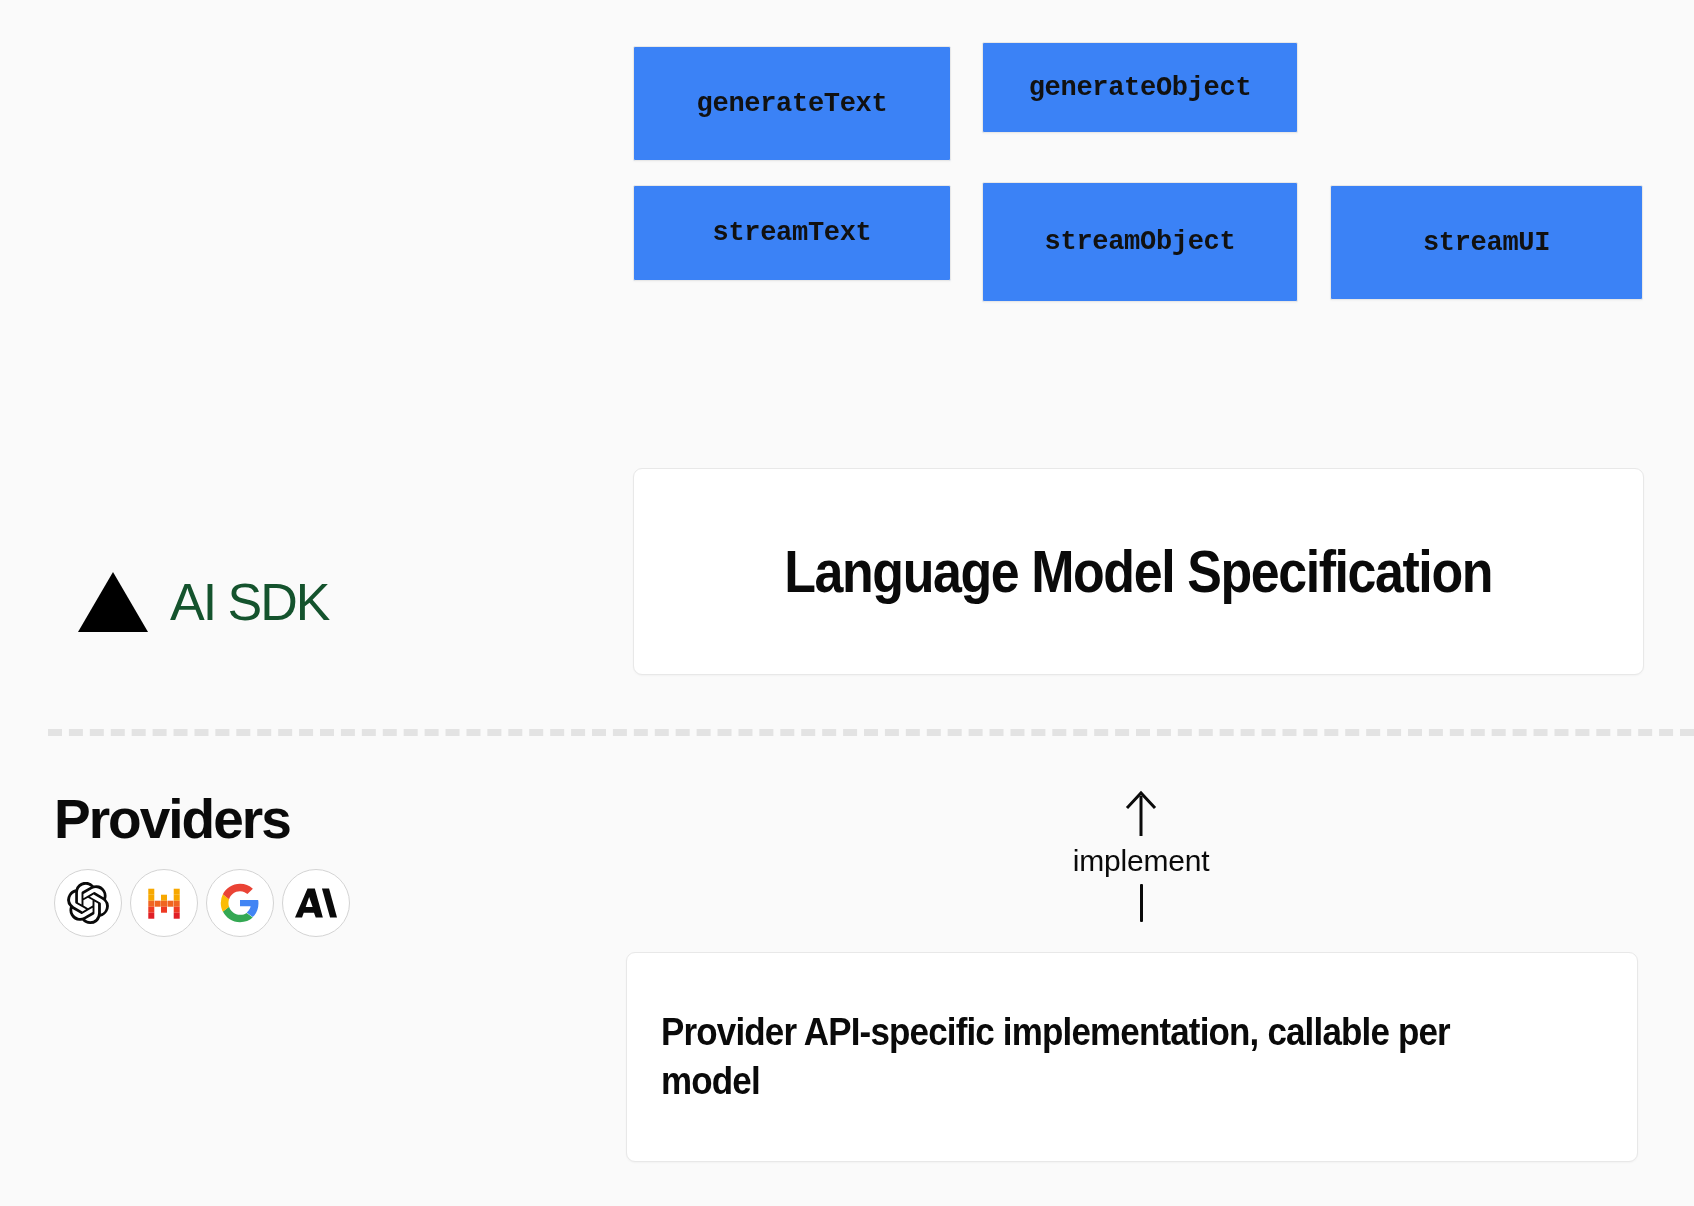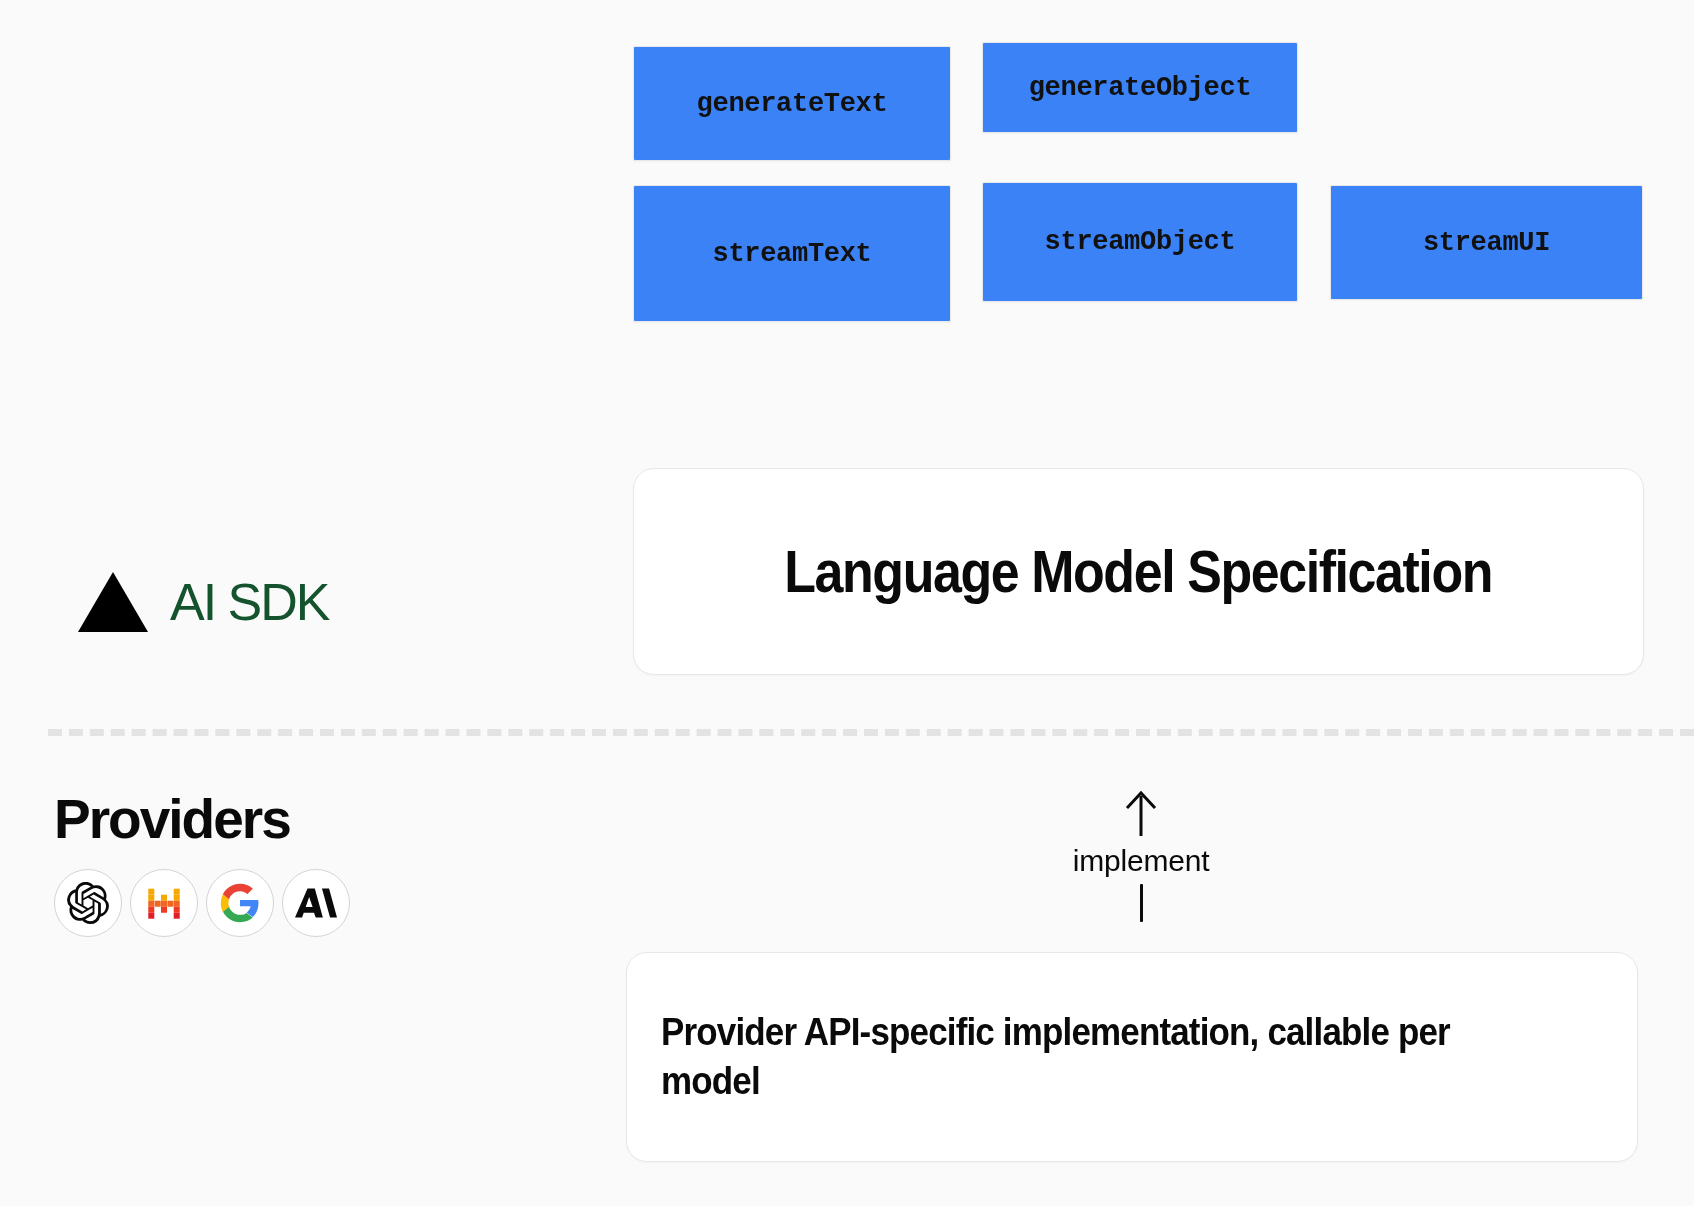--- a/index.html
+++ b/index.html
@@ -32,30 +32,30 @@
     font-family: "Liberation Mono", "DejaVu Sans Mono", monospace;
     font-size: 27px;
     font-weight: 700;
     letter-spacing: -0.3px;
     color: #111111;
     box-shadow: 0 1px 2px rgba(0,0,0,0.035);
   }
 
   .card-generate-text   { left: 633px;  top: 46px;  width: 318px; height: 115px; }
   .card-generate-object { left: 982px;  top: 42px;  width: 316px; height: 91px; }
-  .card-stream-text     { left: 633px;  top: 185px; width: 318px; height: 137px; justify-content: center; }
+  .card-stream-text     { left: 633px;  top: 185px; width: 318px; height: 96px; justify-content: center; }
   .card-stream-object   { left: 982px;  top: 182px; width: 316px; height: 120px; text-align: right; }
   .card-stream-ui       { left: 1330px; top: 185px; width: 313px; height: 115px; }
 
   
   .big-box {
     position: absolute;
     background: #ffffff;
     border: 1px solid #e8e8e8;
-    border-radius: 21px;
+    border-radius: 9px;
     box-shadow: 0 1px 2px rgba(0,0,0,0.035);
   }
 
   .box-spec {
     left: 633px;
     top: 468px;
     width: 1011px;
     height: 207px;
     display: flex;
     align-items: center;

